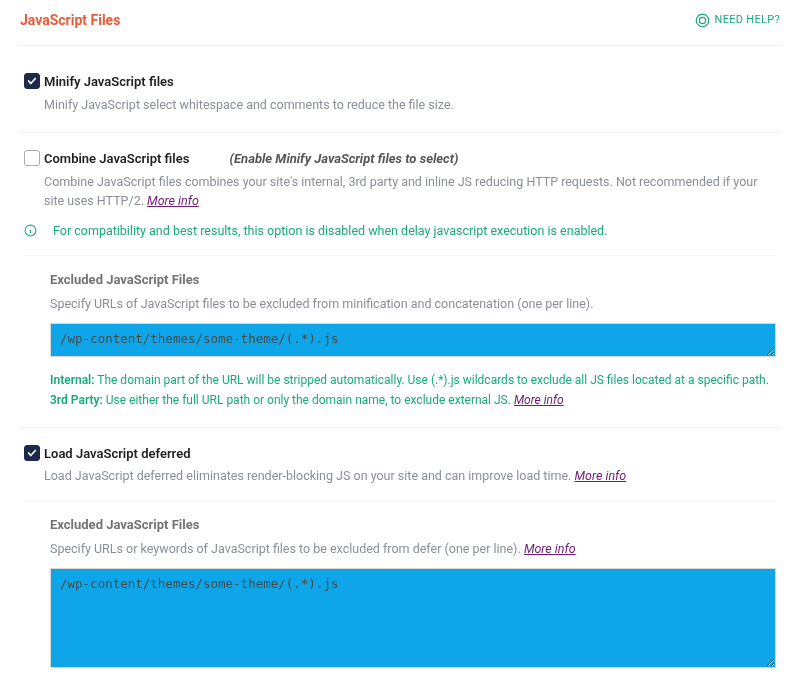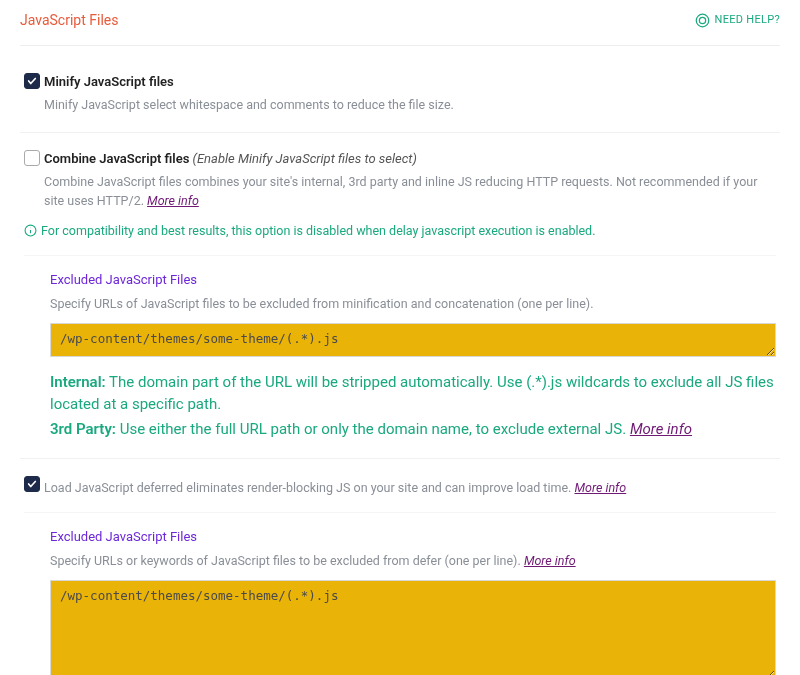--- a/index.html
+++ b/index.html
@@ -17,21 +17,21 @@
   .panel-header {
     display: flex;
     justify-content: space-between;
     align-items: center;
     padding-bottom: 14px;
     border-bottom: 1px solid #eee;
     margin-bottom: 16px;
   }
   .panel-title {
     color: #e85b3b;
-    font-weight: 400;
+    font-weight: 700;
     font-size: 14px;
   }
   .help-link {
     display: flex;
     align-items: center;
     gap: 5px;
     color: #1aa97f;
     font-size: 11px;
     font-weight: 400;
     letter-spacing: 0.3px;
@@ -72,75 +72,76 @@
     stroke: #fff;
   }
   .option-body { flex: 1; }
   .option-title {
     font-weight: 600;
     font-size: 13px;
     color: #222;
   }
   .option-title .note {
     font-style: italic;
-    font-weight: 400;
+    font-weight: 700;
     color: #555;
+    margin-left: 37px;
   }
   .option-desc {
     color: #8a8f97;
     font-size: 12.5px;
     margin-top: 4px;
   }
   .more-info {
     color: #701a75;
     text-decoration: underline;
     cursor: pointer;
     font-style: italic;
   }
   .compat-notice {
     display: flex;
     align-items: flex-start;
-    gap: 4px;
+    gap: 16px;
     color: #1aa97f;
     font-size: 12.5px;
     margin-top: 12px;
     padding-left: 0;
   }
   .compat-notice svg { width: 13px; height: 13px; flex-shrink:0; margin-top:2px;}
 
   .sub-section {
     margin-top: 14px;
     padding-left: 26px;
     border-top: 1px solid #f5f5f5;
     padding-top: 14px;
   }
   .sub-title {
-    font-weight: 400;
+    font-weight: 700;
     font-size: 13px;
-    color: #6d28d9;
+    color: #737373;
   }
   .sub-desc {
     color: #8a8f97;
     font-size: 12.5px;
     margin-top: 5px;
     margin-bottom: 10px;
   }
   textarea.exclude {
     width: 100%;
     border: 1px solid #d8d8d8;
     padding: 7px 9px;
     font-family: "SFMono-Regular", Consolas, Menlo, monospace;
     font-size: 12.5px;
     color: #4a4a4a;
     resize: both;
-    background: #eab308;
+    background: #0ea5e9;
   }
   .hint-green {
     color: #1aa97f;
-    font-size: 15px;
+    font-size: 12px;
     margin-top: 8px;
   }
   .hint-green strong { font-weight: 600; }
 </style>
 </head>
 <body>
 
 <div class="panel">
 
   <div class="panel-header">
@@ -208,20 +209,21 @@
   </div>
 
   <div class="option-block">
     <div class="option-row">
       <div class="option-checkbox checked">
         <svg viewBox="0 0 24 24" fill="none" stroke-width="4" stroke-linecap="round" stroke-linejoin="round">
             <polyline points="4 12 9 18 20 6"></polyline>
           </svg>
       </div>
       <div class="option-body">
+        <div class="option-title">Load JavaScript deferred</div>
         <div class="option-desc">
           <span>Load JavaScript deferred eliminates render-blocking JS on your site and can improve load time.</span>
           <span class="more-info">More info</span>
         </div>
       </div>
     </div>
 
     <div class="sub-section">
       <div class="sub-title">Excluded JavaScript Files</div>
       <div class="sub-desc">

